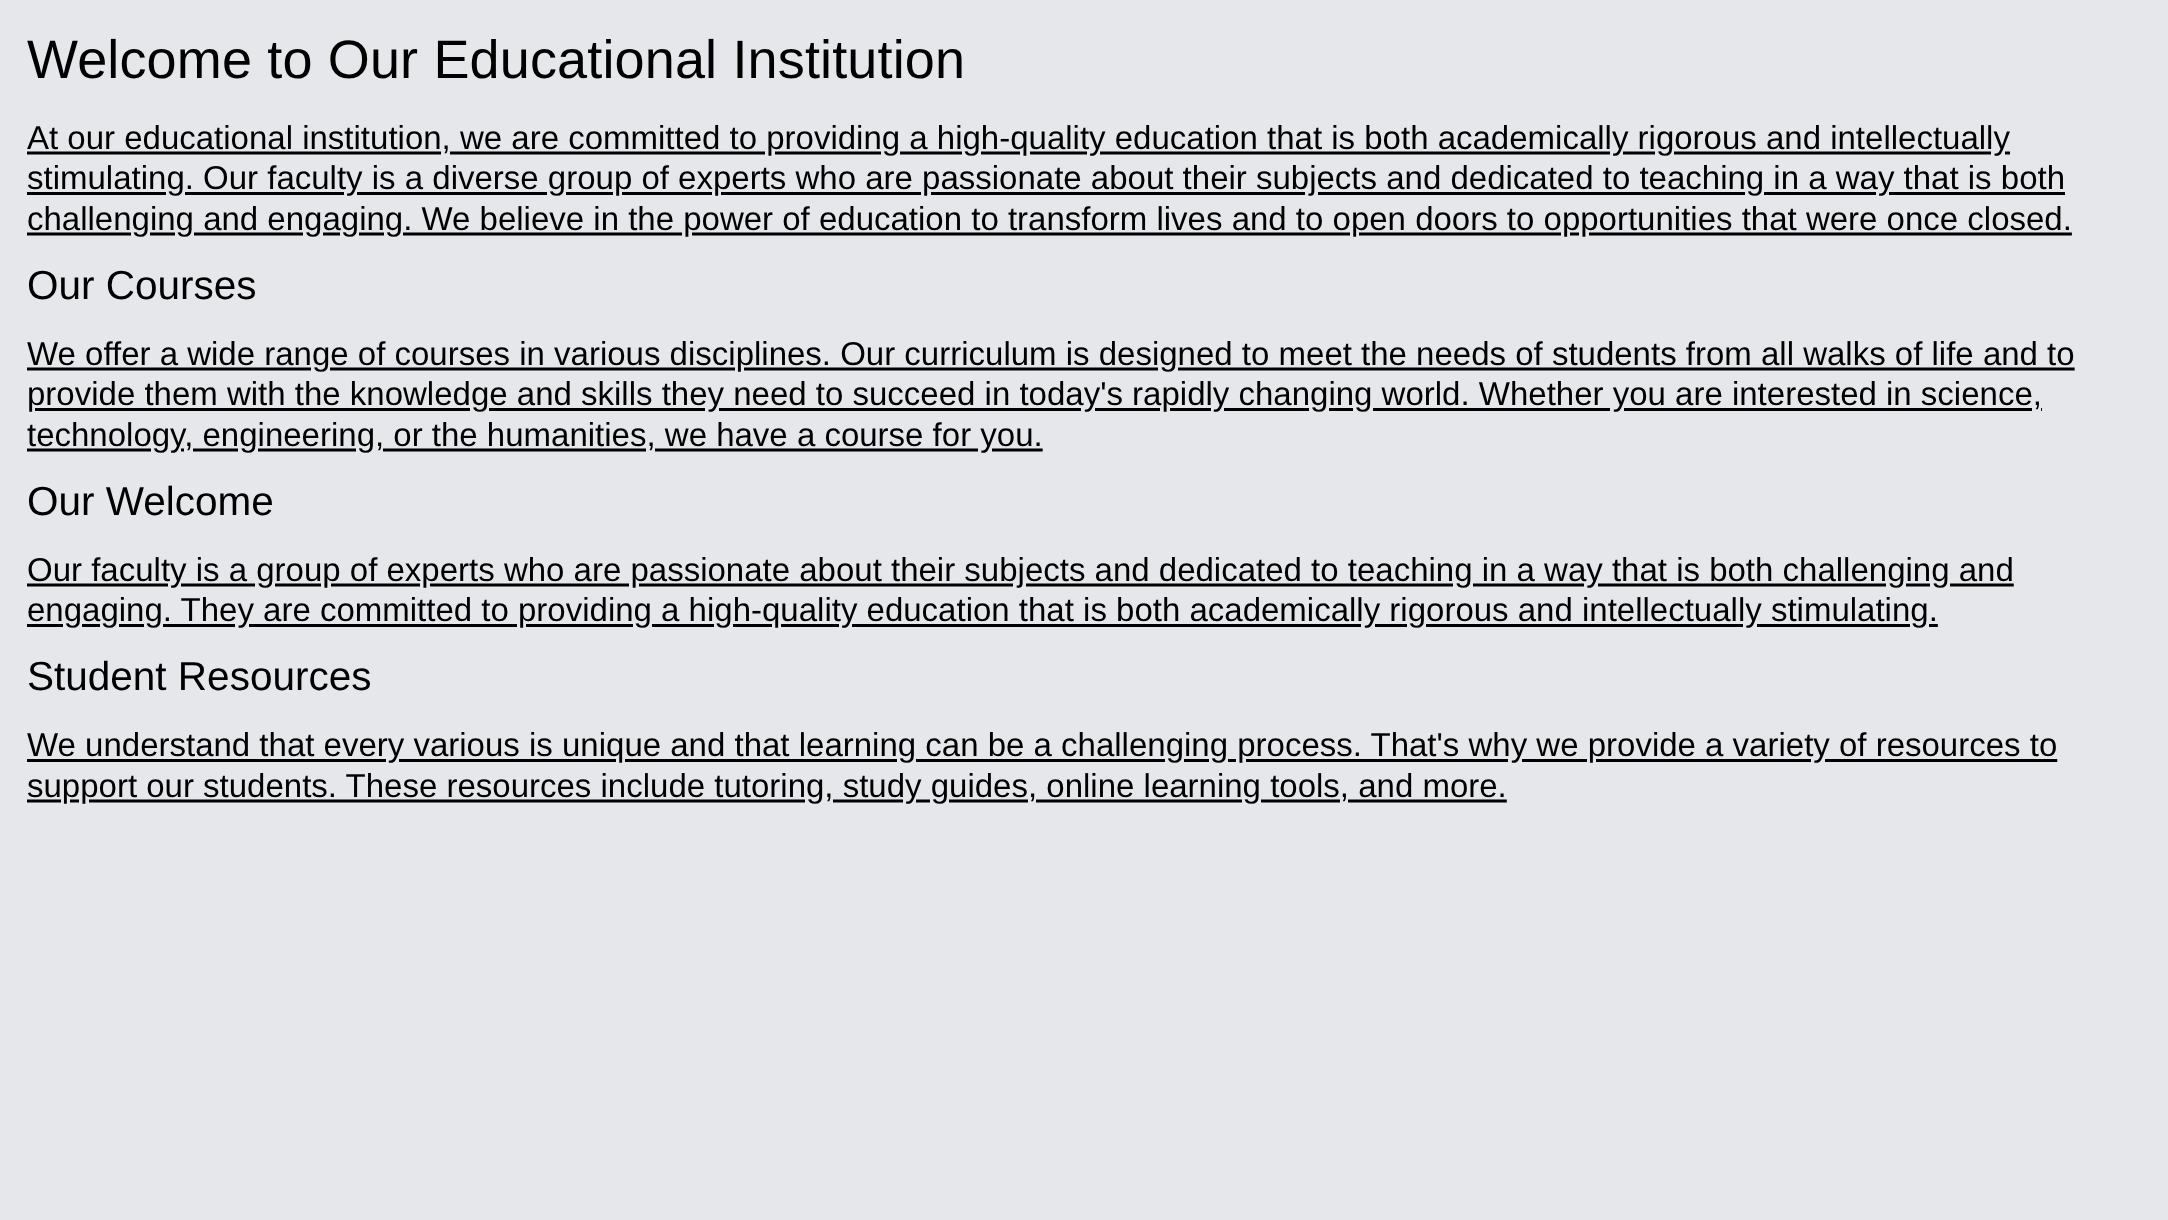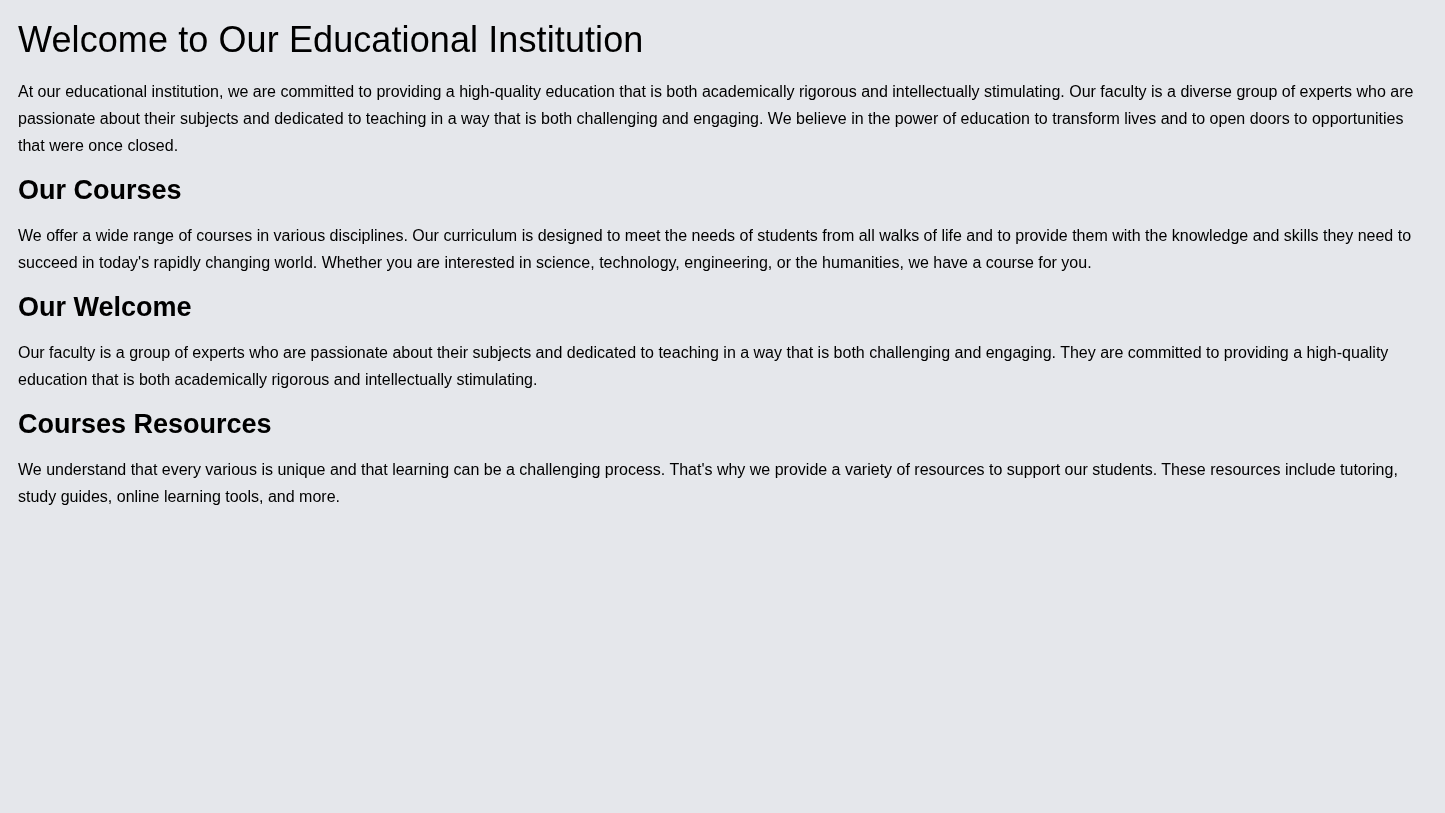--- a/index.html
+++ b/index.html
@@ -21,45 +21,46 @@
     }
     h1 {
       font-size: 36px;
       font-weight: 400;
       line-height: 44px;
       margin: 0 0 16px 0;
       letter-spacing: 0.1px;
     }
     h2 {
       font-size: 27px;
-      font-weight: 700;
+      font-weight: 400;
       line-height: 36px;
       margin: 0 0 14px 0;
     }
     p {
-      font-size: 16px;
+      font-size: 22px;
       line-height: 27px;
       margin: 0 0 13px 0;
       max-width: 1400px;
+      text-decoration: underline;
     }
   </style>
 </head>
 <body>
 
 <div class="container">
   <h1>Welcome to Our Educational Institution</h1>
   <p>At our educational institution, we are committed to providing a high-quality education that is both academically rigorous and intellectually stimulating. Our faculty is a diverse group of experts who are passionate about their subjects and dedicated to teaching in a way that is both challenging and engaging. We believe in the power of education to transform lives and to open doors to opportunities that were once closed.</p>
 
   <section>
     <h2>Our Courses</h2>
     <p>We offer a wide range of courses in various disciplines. Our curriculum is designed to meet the needs of students from all walks of life and to provide them with the knowledge and skills they need to succeed in today's rapidly changing world. Whether you are interested in science, technology, engineering, or the humanities, we have a course for you.</p>
   </section>
 
   <section>
     <h2>Our Welcome</h2>
     <p>Our faculty is a group of experts who are passionate about their subjects and dedicated to teaching in a way that is both challenging and engaging. They are committed to providing a high-quality education that is both academically rigorous and intellectually stimulating.</p>
   </section>
 
   <section>
-    <h2>Courses Resources</h2>
+    <h2>Student Resources</h2>
     <p>We understand that every various is unique and that learning can be a challenging process. That's why we provide a variety of resources to support our students. These resources include tutoring, study guides, online learning tools, and more.</p>
   </section>
 </div>
 
 </body></html>

